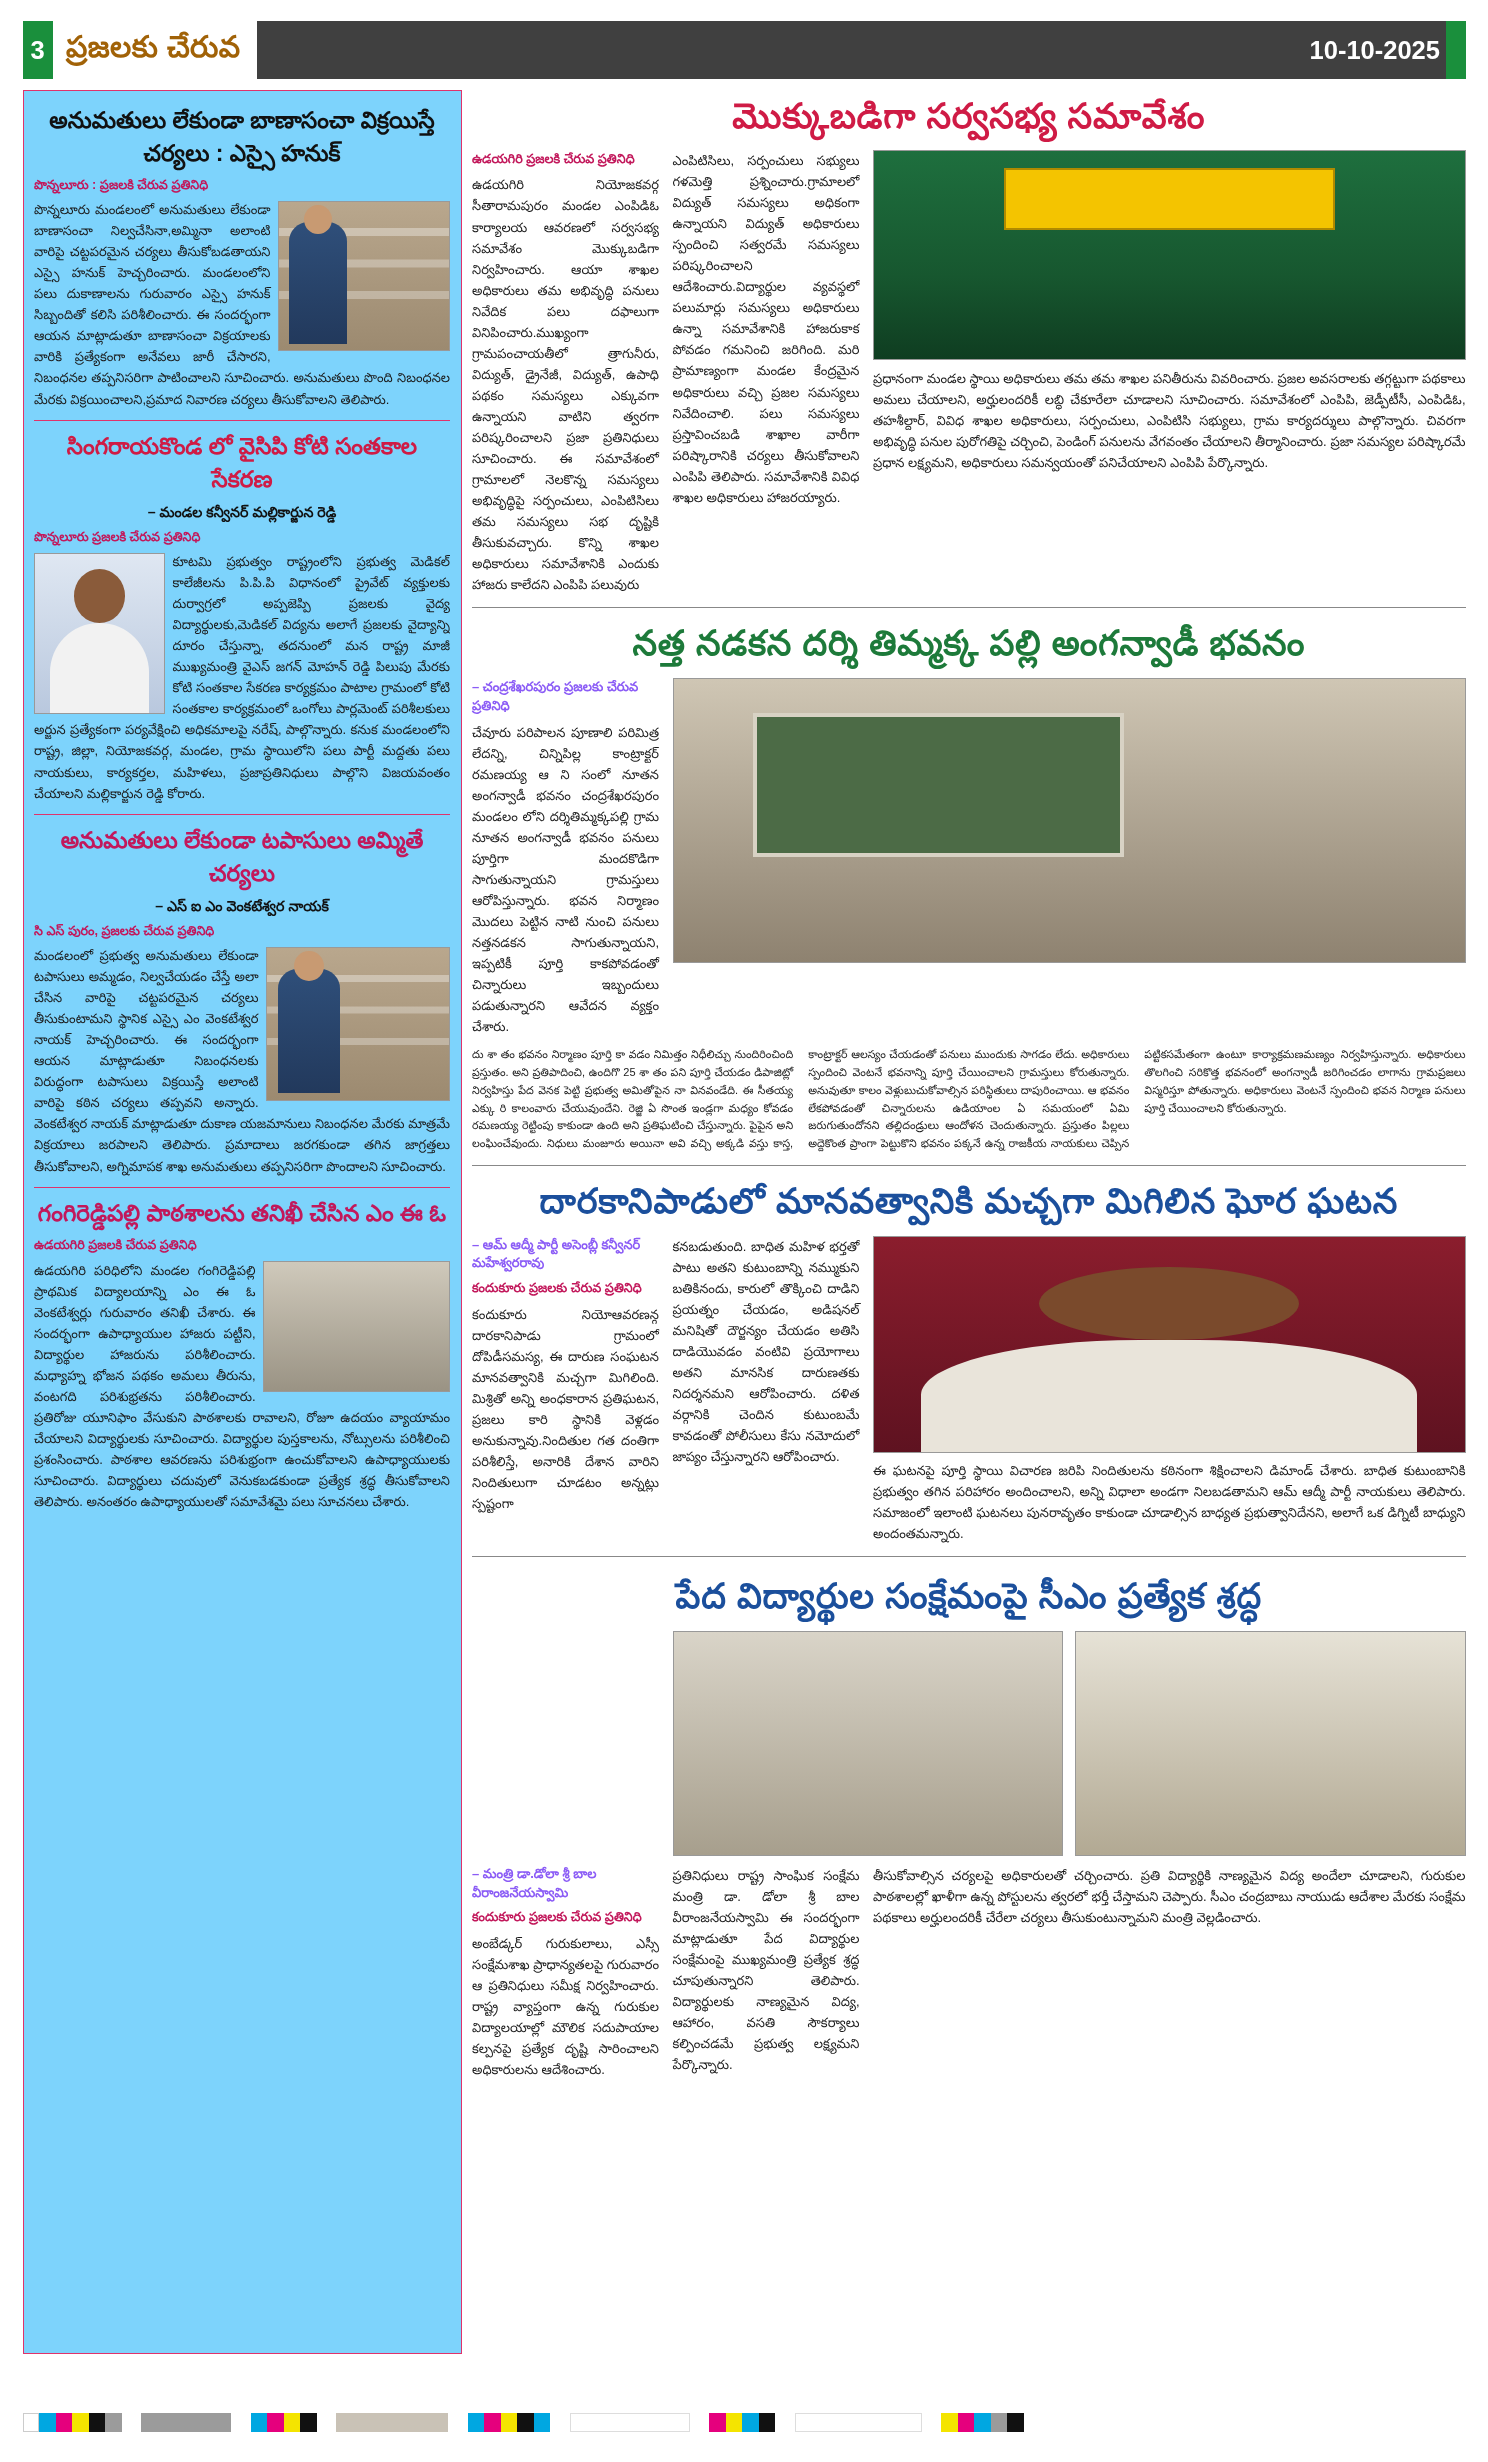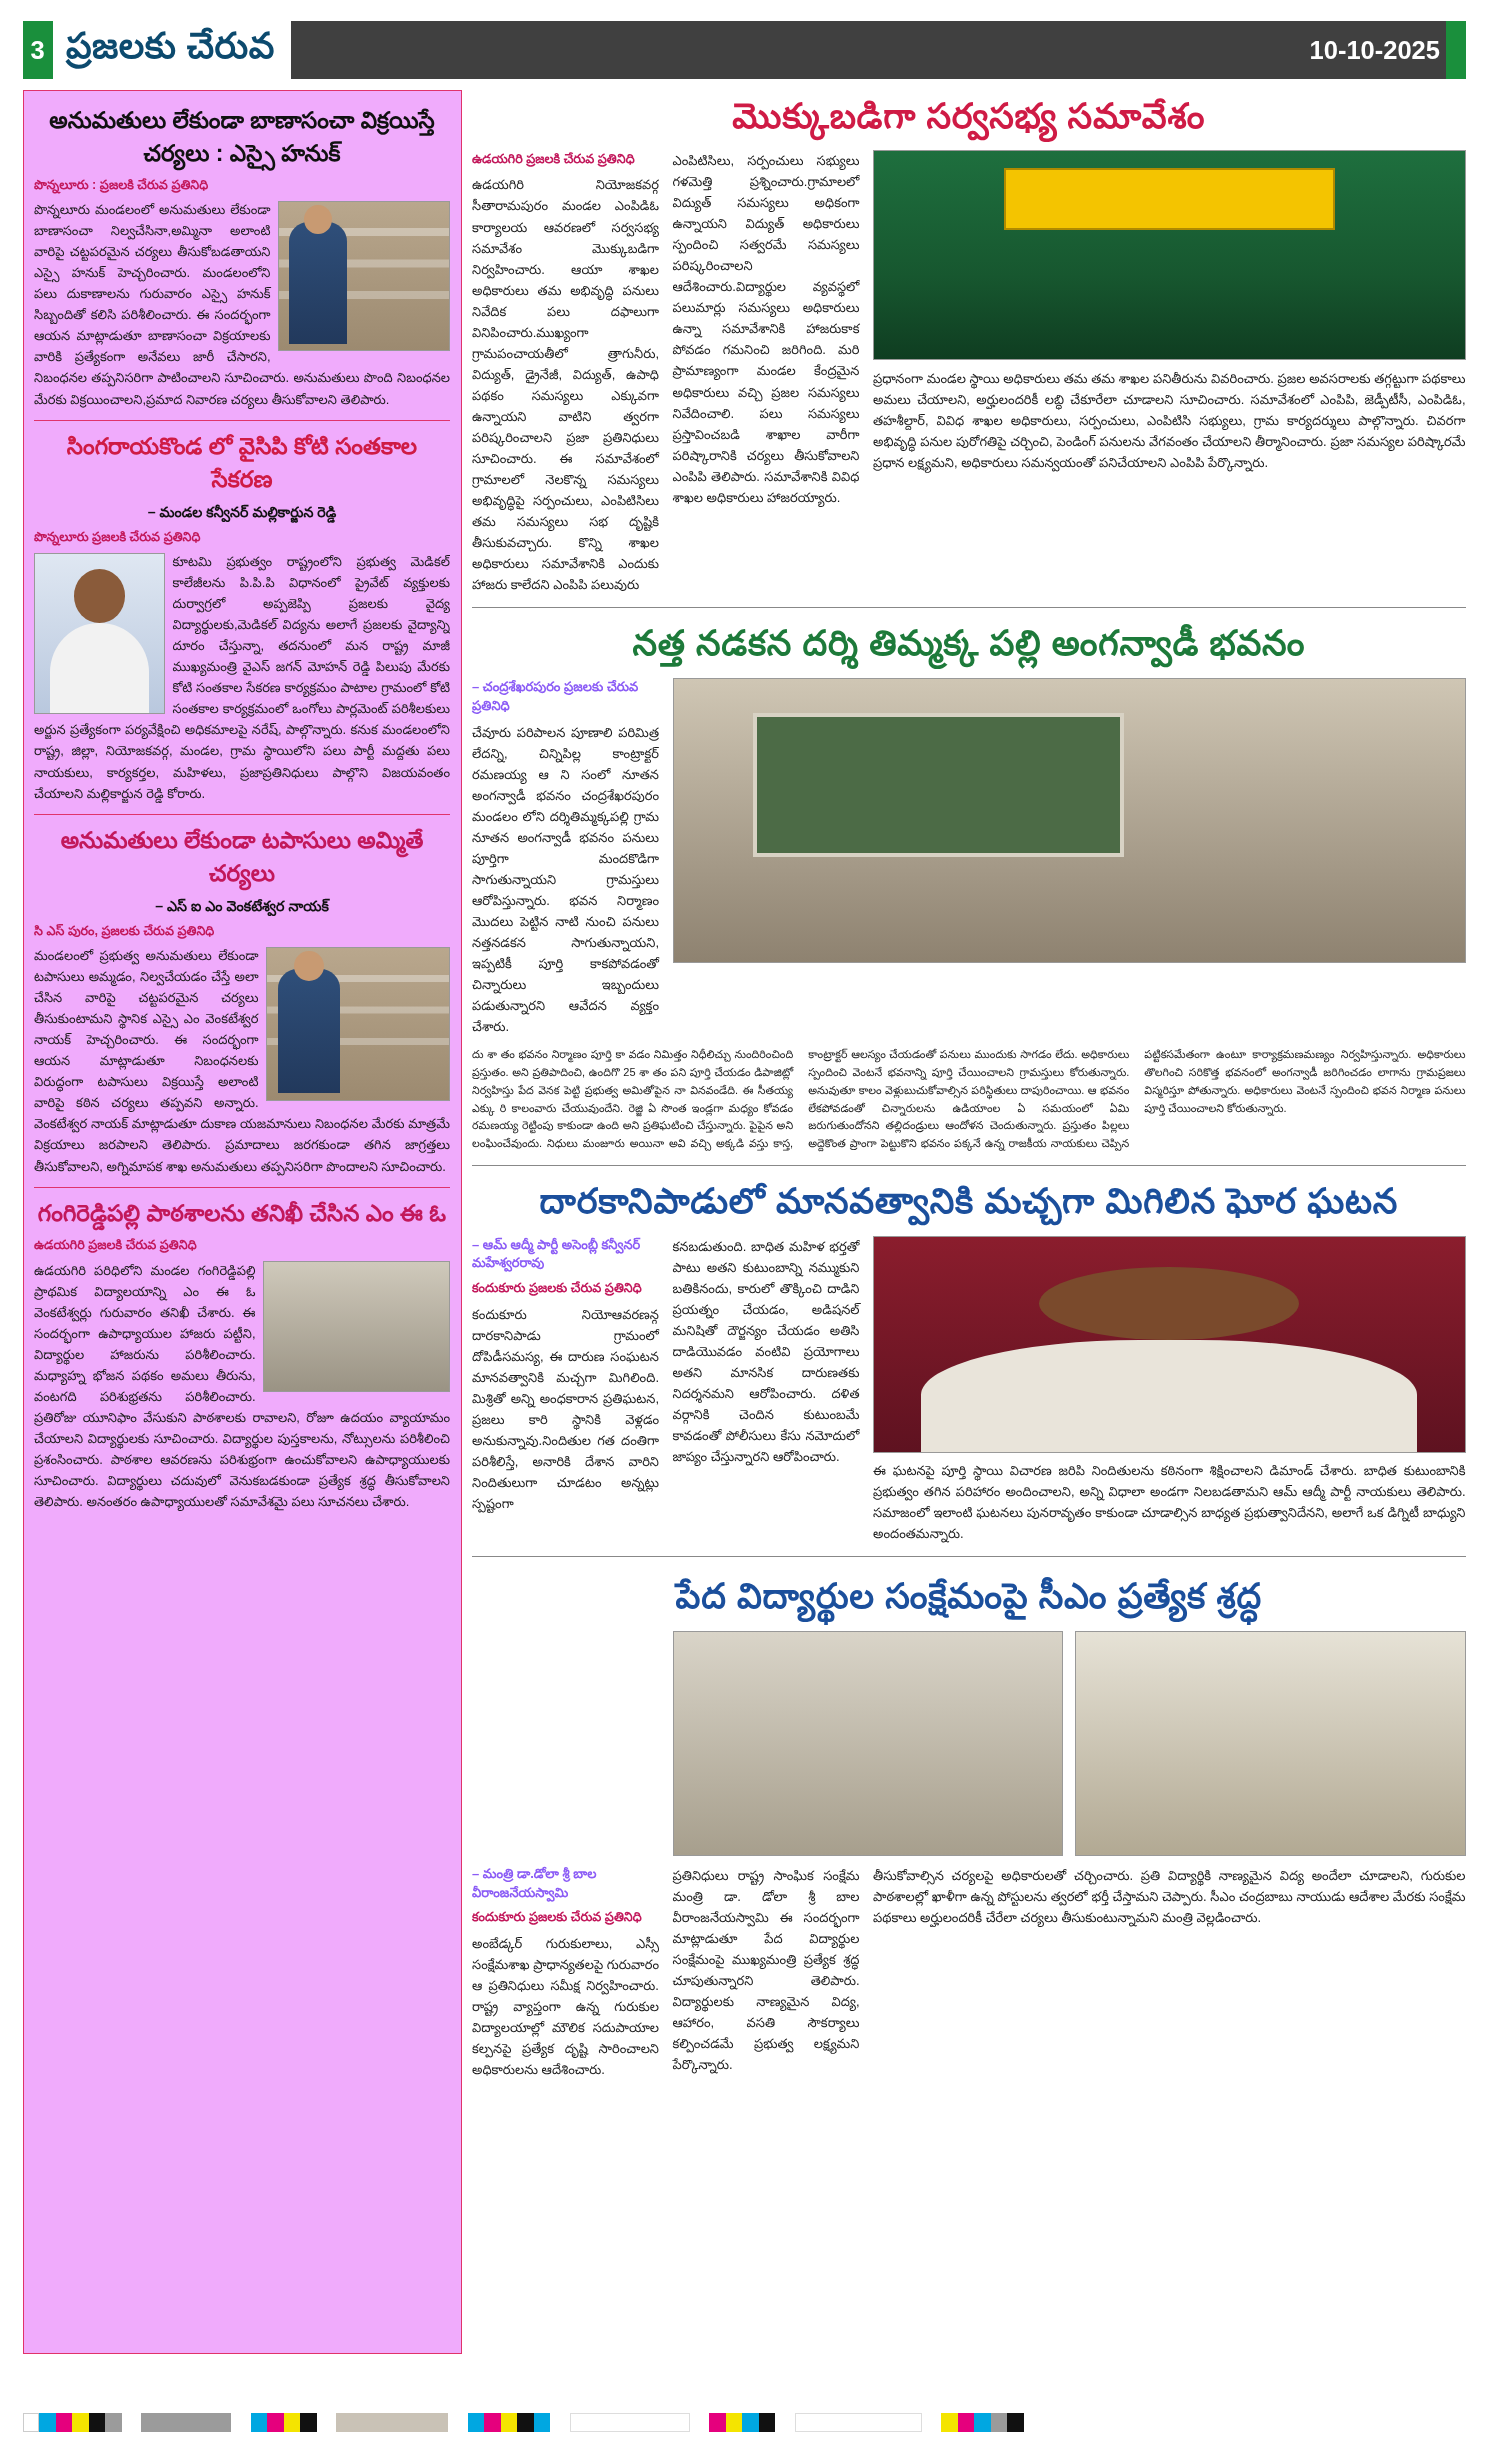--- a/index.html
+++ b/index.html
@@ -30,23 +30,23 @@
     font-size: 25.5px;
     display: flex;
     align-items: center;
     justify-content: center;
     font-weight: bold;
   }
   .masthead-title {
     padding: 0 16.5px 0 13.5px;
     display: flex;
     align-items: center;
-    font-size: 36px;
-    font-weight: bold;
-    color: #0c4a6e;
+    font-size: 30px;
+    font-weight: bold;
+    color: #a16207;
     letter-spacing: 0.4px;
   }
   .masthead-bar {
     flex: 1;
     background: #404040;
     display: flex;
     align-items: center;
     justify-content: flex-end;
     padding-right: 25.5px;
     position: relative;
@@ -66,21 +66,21 @@
 
   
   .content {
     display: flex;
     gap: 10.5px;
     height: 2264px;
   }
   .col-left {
     width: 439px;
     border: 1.5px solid #e0336b;
-    background: #f0abfc;
+    background: #7dd3fc;
     padding: 9px 10.5px;
   }
   .col-right {
     flex: 1;
     background: #ffffff;
   }
 
   
   .lead-head {
     font-size: 23px;

